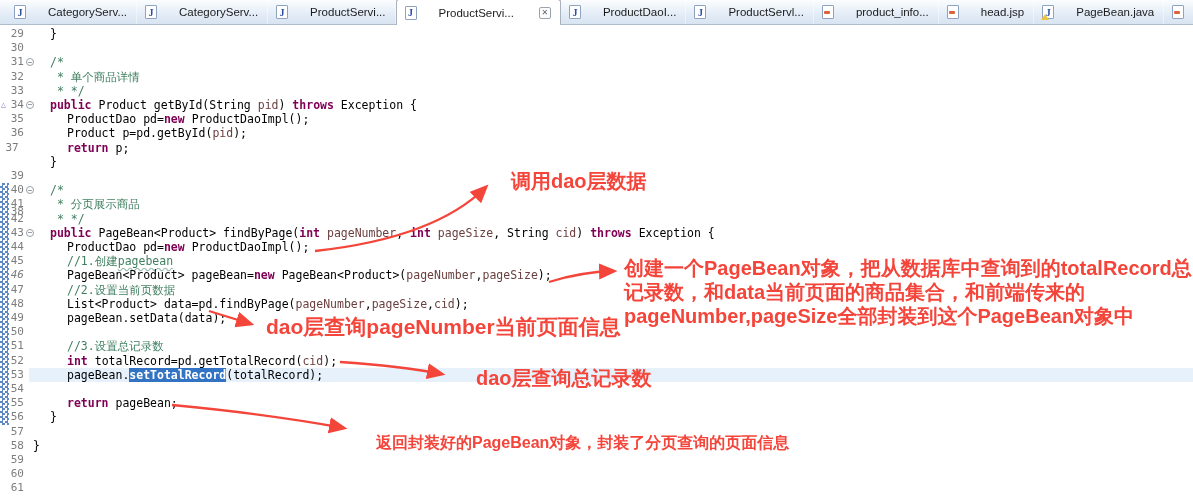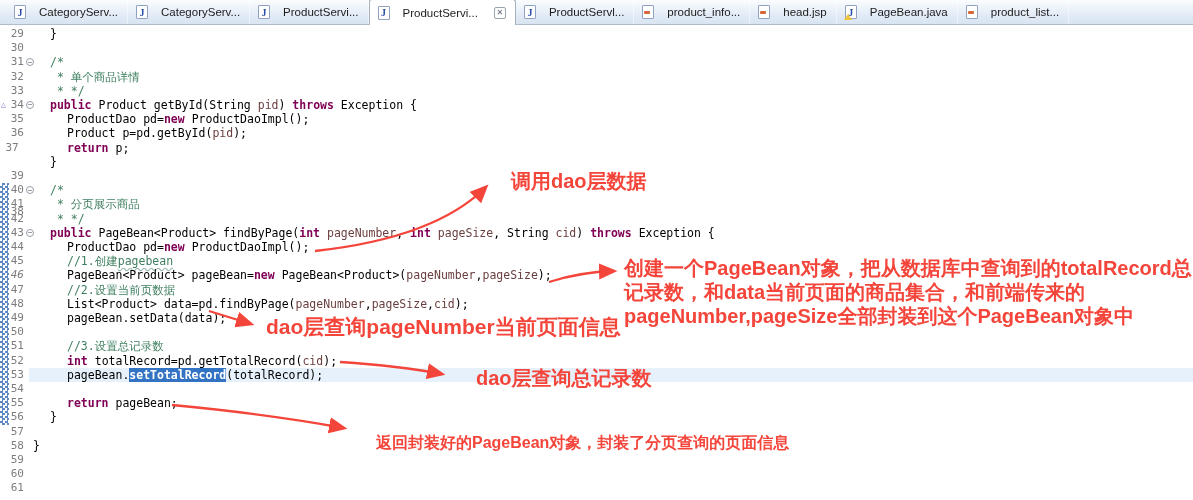--- a/index.html
+++ b/index.html
@@ -3,21 +3,21 @@
 <meta charset="utf-8">
 <style>
   html,body{margin:0;padding:0;background:#fff;}
   #app{position:relative;width:1193px;height:500px;overflow:hidden;background:#fff;
        font-family:"Liberation Sans",sans-serif;-webkit-font-smoothing:antialiased;}
 
   
   #tabbar{position:absolute;left:0;top:0;width:100%;height:25px;display:flex;align-items:flex-end;
           background:linear-gradient(#fbfdfe,#e3ecf7 60%,#d8e4f1);border-bottom:1px solid #aebccb;
           padding-left:6px;box-sizing:border-box;white-space:nowrap;}
-  .tab{display:flex;align-items:center;height:24px;padding:0 9px 0 8px;gap:13px;
+  .tab{display:flex;align-items:center;height:24px;padding:0 9px 0 8px;gap:22px;
        font-size:11.5px;color:#1c1c1c;border-right:1px solid rgba(255,255,255,.45);cursor:default;}
   .tab.active{background:#fff;border:1px solid #a9b1bd;border-bottom:none;border-radius:3px 3px 0 0;
               height:25px;margin-bottom:-1px;position:relative;z-index:2;}
   .tlabel{pointer-events:none;}
   .ficon{position:relative;width:12px;height:14px;background:#fff;border:1px solid #8fa3c0;
          border-radius:1px;flex:0 0 auto;box-sizing:border-box;}
   .ficon.java::before,.ficon.java-warn::before{content:'J';position:absolute;left:2.5px;top:0.5px;
          font-family:"Liberation Serif",serif;font-size:10px;font-weight:bold;color:#2b4fa5;}
   .jspmark{position:absolute;left:1px;top:5px;width:6px;height:3px;background:#d8663a;border-radius:1px;}
   .warnmark{position:absolute;left:-2px;bottom:-2px;width:0;height:0;
@@ -66,20 +66,24 @@
         <div class="tlabel">CategoryServ...</div>
       </div>
       <div class="tab">
         <div class="ficon java"></div>
         <div class="tlabel">ProductServi...</div>
       </div>
       <div class="tab active">
         <div class="ficon java"></div>
         <div class="tlabel">ProductServi...</div>
         <div class="tclose"></div>
+      </div>
+      <div class="tab">
+        <div class="ficon java"></div>
+        <div class="tlabel">ProductDaoI...</div>
       </div>
       <div class="tab">
         <div class="ficon java"></div>
         <div class="tlabel">ProductServl...</div>
       </div>
       <div class="tab">
         <div class="ficon jsp">
           <div class="jspmark"></div>
         </div>
         <div class="tlabel">product_info...</div>

